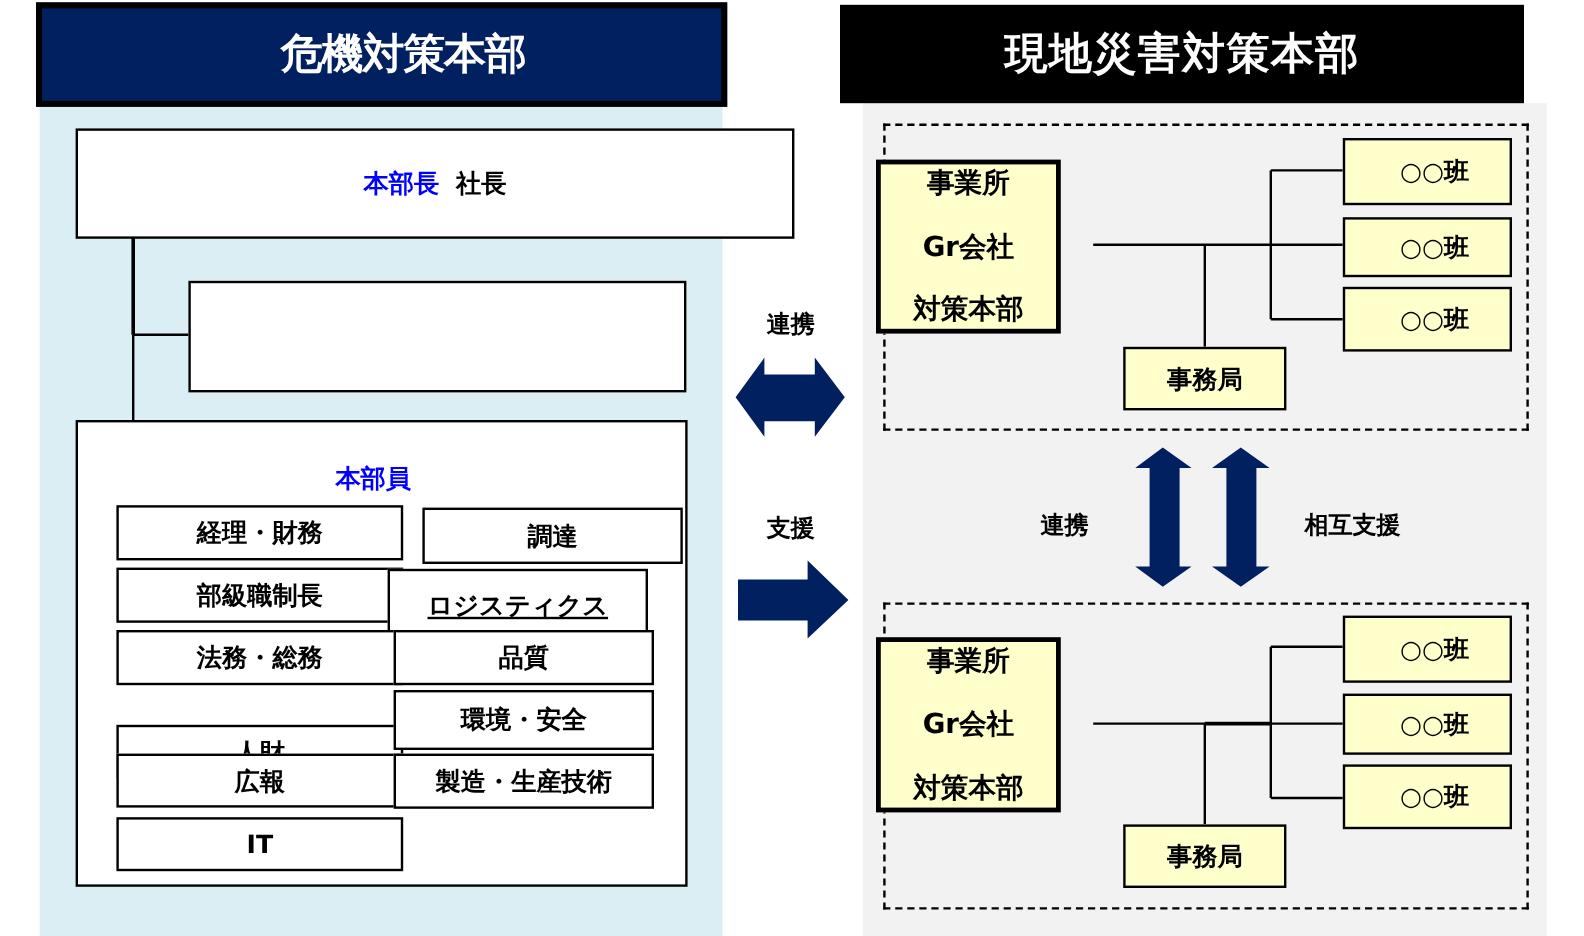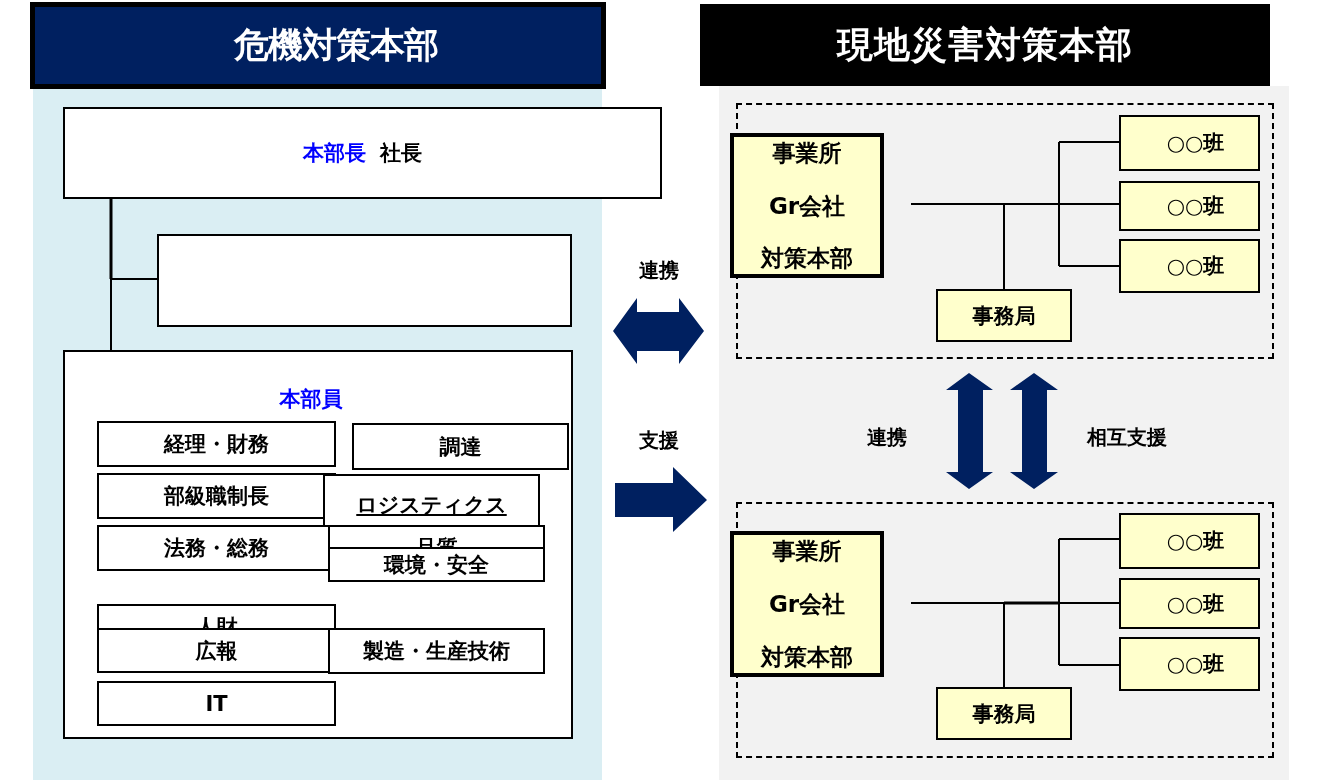--- a/index.html
+++ b/index.html
@@ -26,21 +26,21 @@
   .dept { background:#fff; border:2px solid #000; font-size:21px; }
   .dL { left:97px; width:239px; }
   .dR { left:328px; width:217px; }
   #dept-0 { top:421px; height:46px; }
   #dept-1 { top:423px; height:47px;margin-left:24px; }
   #dept-2 { top:473px; height:46px; }
   #dept-3 { top:474px; height:62px; left:323px;text-decoration:underline; }
   #dept-4 { top:525px; height:46px; }
   #dept-5 { top:525px; height:46px; }
   #dept-6 { top:604px; height:45px; }
-  #dept-7 { top:547px; height:35px; }
+  #dept-7 { top:575px; height:50px; }
   #dept-8 { top:628px; height:45px; }
   #dept-9 { top:628px; height:46px; }
   #dept-10 { top:681px; height:45px; }
 
   
   .arrow-label { font-size:20px; height:30px; }
   #mid-coop-label { left:619px; top:255px; width:80px; }
   #mid-support-label { left:619px; top:425px; width:80px; }
 
   

